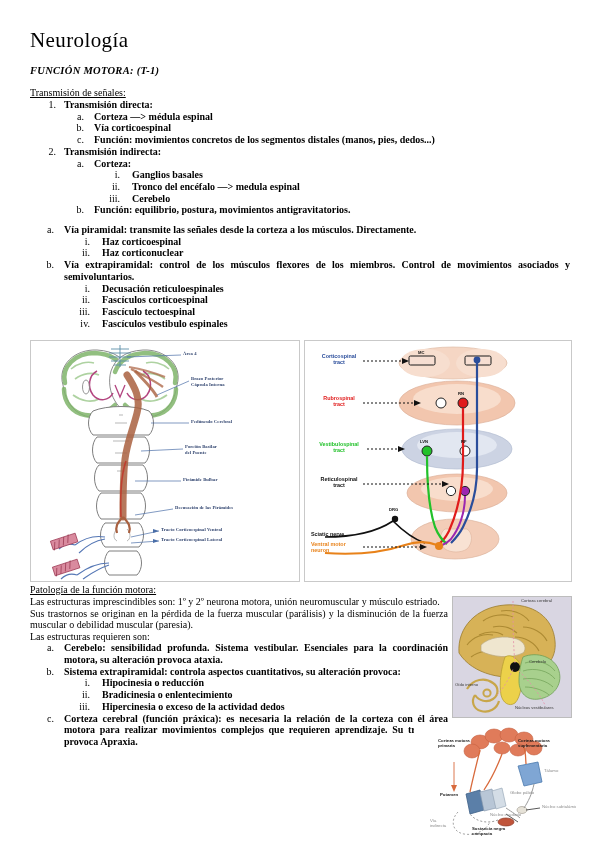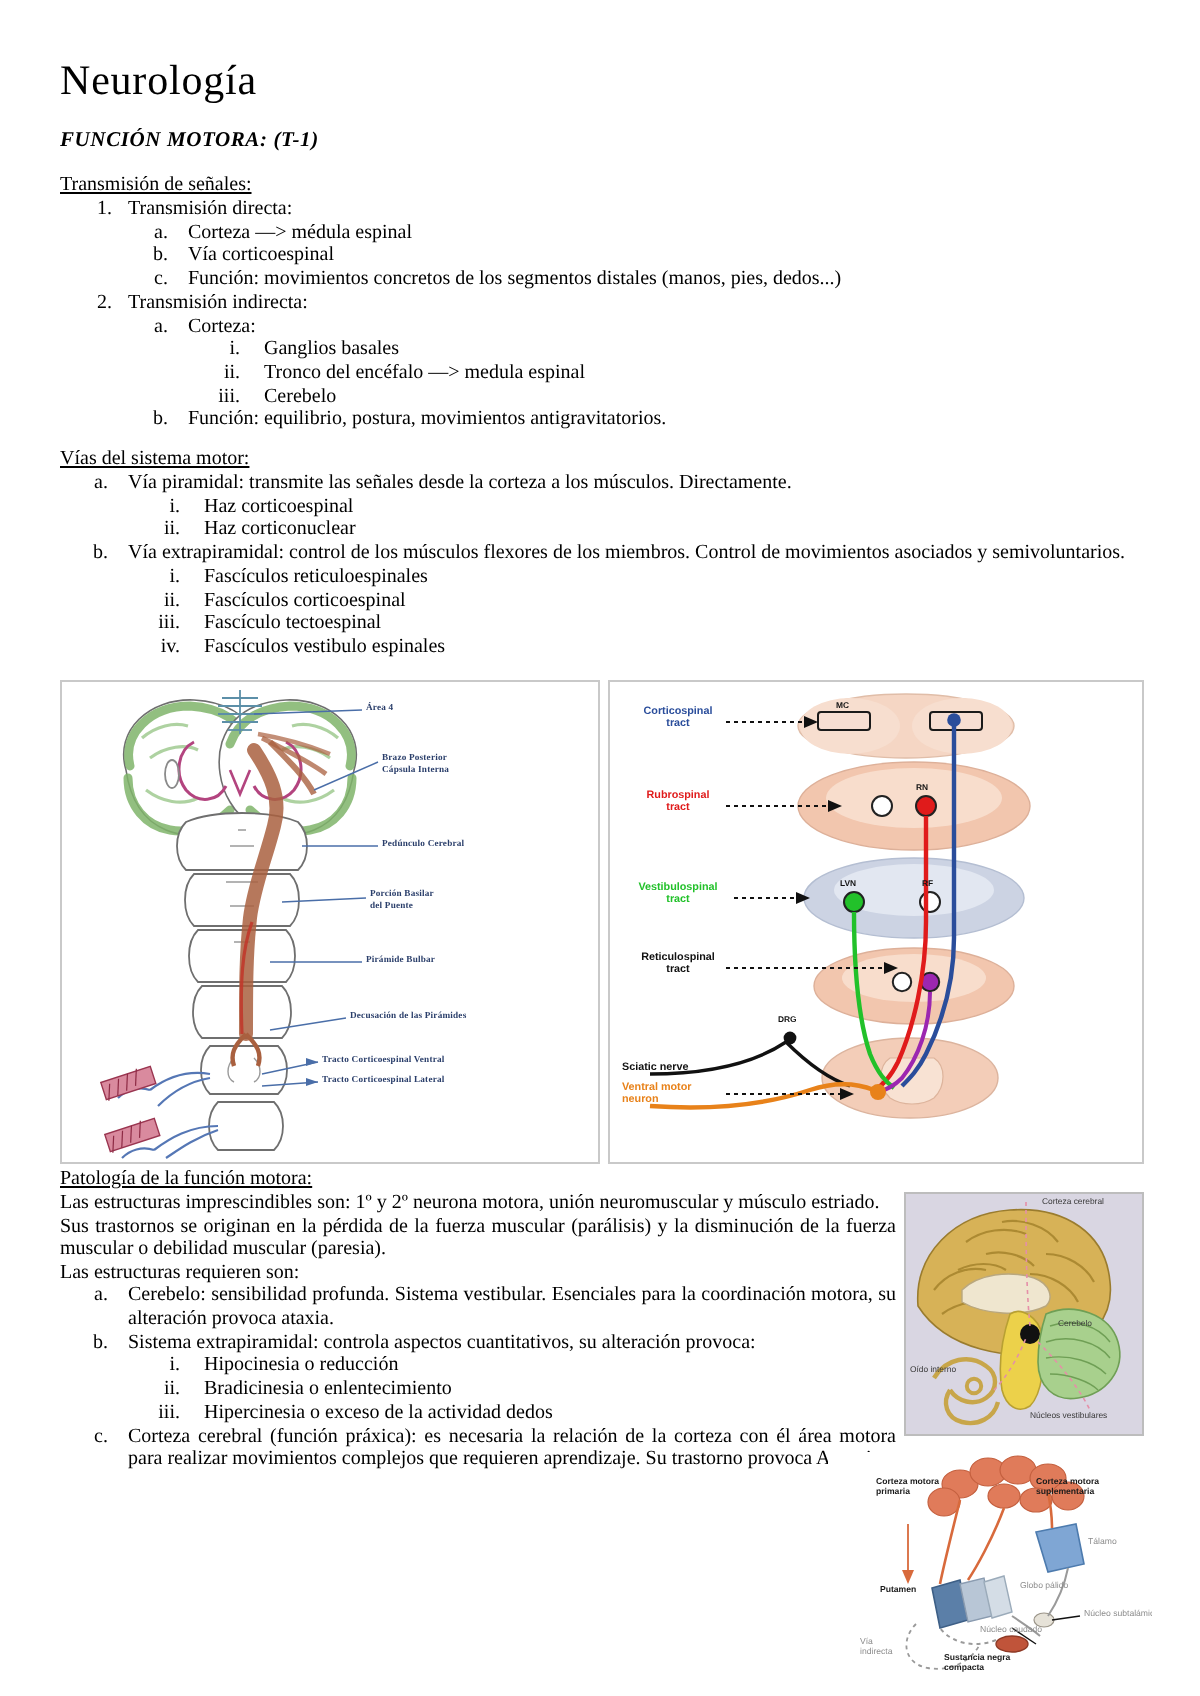--- a/index.html
+++ b/index.html
@@ -81,21 +81,21 @@
     position: absolute;
     left: 0;
     top: 0;
     width: 26px;
     text-align: right;
     font-size: 10px;
   }
   ol.lvl2 > li > .mk { width: 20px; }
   ol.lvl3 > li > .mk { width: 26px; }
 
-  .li-text { display: block; }
+  .li-text { display: block; font-weight: bold; }
   .justified { text-align: justify; }
 
   
   .fig1 {
     position: absolute;
     left: 30px;
     top: 340px;
     width: 268px;
     height: 240px;
     border: 1px solid #c9c9c9;
@@ -243,21 +243,20 @@
           <li>
             <span class="mk">b.</span>
             <span class="li-text">Función: equilibrio, postura, movimientos antigravitatorios.</span>
           </li>
         </ol>
       </li>
     </ol>
 
     <div style="height:8px"></div>
 
-    <div class="underline-head">Vías del sistema motor:</div>
 
     <ol class="lvl2" style="margin-left:4px">
       <li>
         <span class="mk">a.</span>
         <span class="li-text">Vía piramidal: transmite las señales desde la corteza a los músculos. Directamente.</span>
         <ol class="lvl3">
           <li>
             <span class="mk">i.</span>
             <span class="li-text">Haz corticoespinal</span>
           </li>
@@ -266,21 +265,21 @@
             <span class="li-text">Haz corticonuclear</span>
           </li>
         </ol>
       </li>
       <li>
         <span class="mk">b.</span>
         <span class="li-text justified">Vía extrapiramidal: control de los músculos flexores de los miembros. Control de movimientos asociados y semivoluntarios.</span>
         <ol class="lvl3">
           <li>
             <span class="mk">i.</span>
-            <span class="li-text">Fascículos reticuloespinales</span>
+            <span class="li-text">Decusación reticuloespinales</span>
           </li>
           <li>
             <span class="mk">ii.</span>
             <span class="li-text">Fascículos corticoespinal</span>
           </li>
           <li>
             <span class="mk">iii.</span>
             <span class="li-text">Fascículo tectoespinal</span>
           </li>
           <li>

